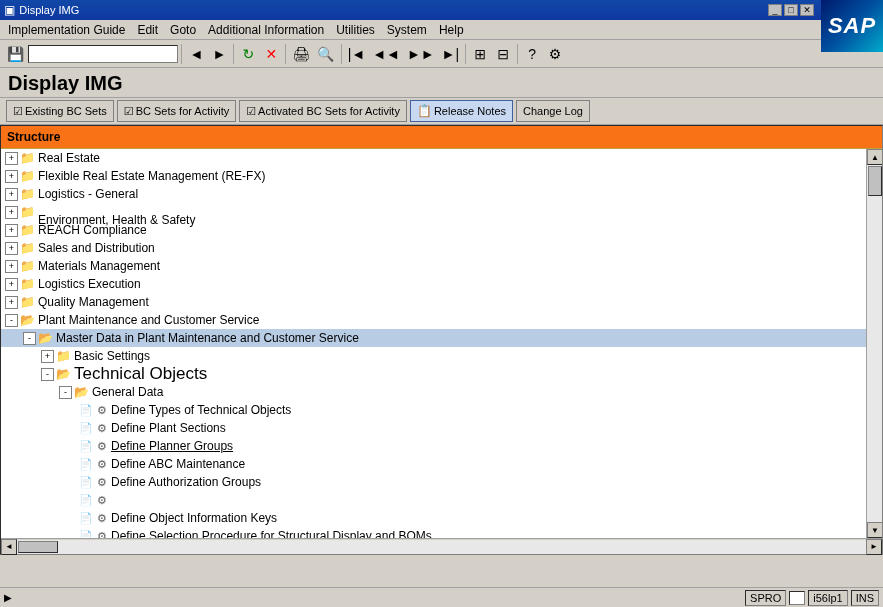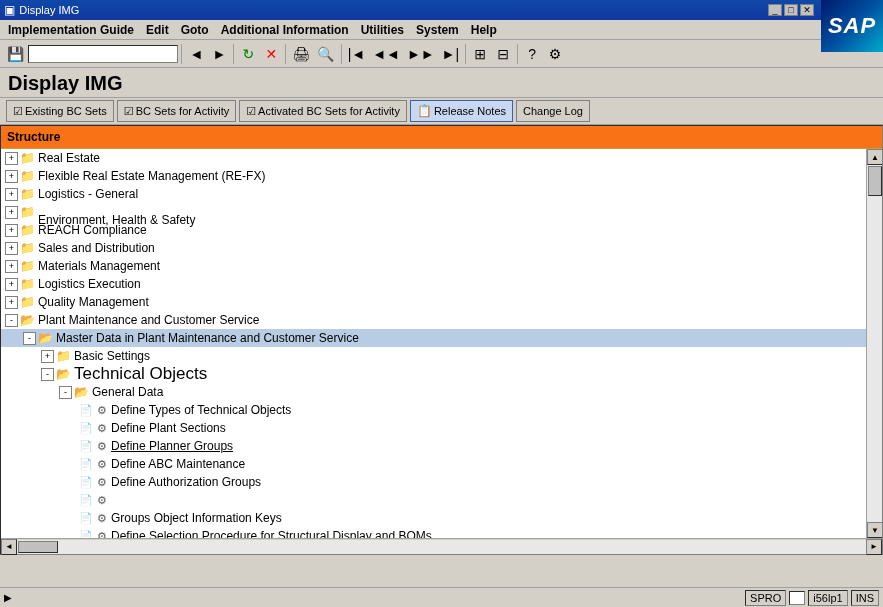--- a/index.html
+++ b/index.html
@@ -33,21 +33,20 @@
     }
 
     
     #menu-bar {
       background: #d4d0c8;
       height: 20px;
       display: flex;
       align-items: center;
       padding: 0 4px;
       border-bottom: 1px solid #a0a0a0;
-      font-weight: bold;
     }
     .menu-item {
       padding: 2px 6px;
       cursor: pointer;
       font-size: 12px;
       color: #000;
     }
 
     
     #toolbar {
@@ -411,21 +410,21 @@
         <div class="tree-row" style="display:flex; align-items:center; height:18px; padding-left:4px; cursor:pointer;">
           <span style="width:74px; display:inline-block; flex-shrink:0;"></span>
           <span class="tree-icon" style="width:14px; color:#4060a0; font-size:11px; margin-right:2px;">📄</span>
           <span class="tree-icon" style="width:14px; color:#606060; font-size:11px; margin-right:2px;">⚙</span>
         </div>
 
         <div class="tree-row" style="display:flex; align-items:center; height:18px; padding-left:4px; cursor:pointer;">
           <span style="width:74px; display:inline-block; flex-shrink:0;"></span>
           <span class="tree-icon" style="width:14px; color:#4060a0; font-size:11px; margin-right:2px;">📄</span>
           <span class="tree-icon" style="width:14px; color:#606060; font-size:11px; margin-right:2px;">⚙</span>
-          <span class="tree-label" style="font-size:12px;">Groups Object Information Keys</span>
+          <span class="tree-label" style="font-size:12px;">Define Object Information Keys</span>
         </div>
 
         <div class="tree-row" style="display:flex; align-items:center; height:18px; padding-left:4px; cursor:pointer;">
           <span style="width:74px; display:inline-block; flex-shrink:0;"></span>
           <span class="tree-icon" style="width:14px; color:#4060a0; font-size:11px; margin-right:2px;">📄</span>
           <span class="tree-icon" style="width:14px; color:#606060; font-size:11px; margin-right:2px;">⚙</span>
           <span class="tree-label" style="font-size:12px;">Define Selection Procedure for Structural Display and BOMs</span>
         </div>
 
       </div>

